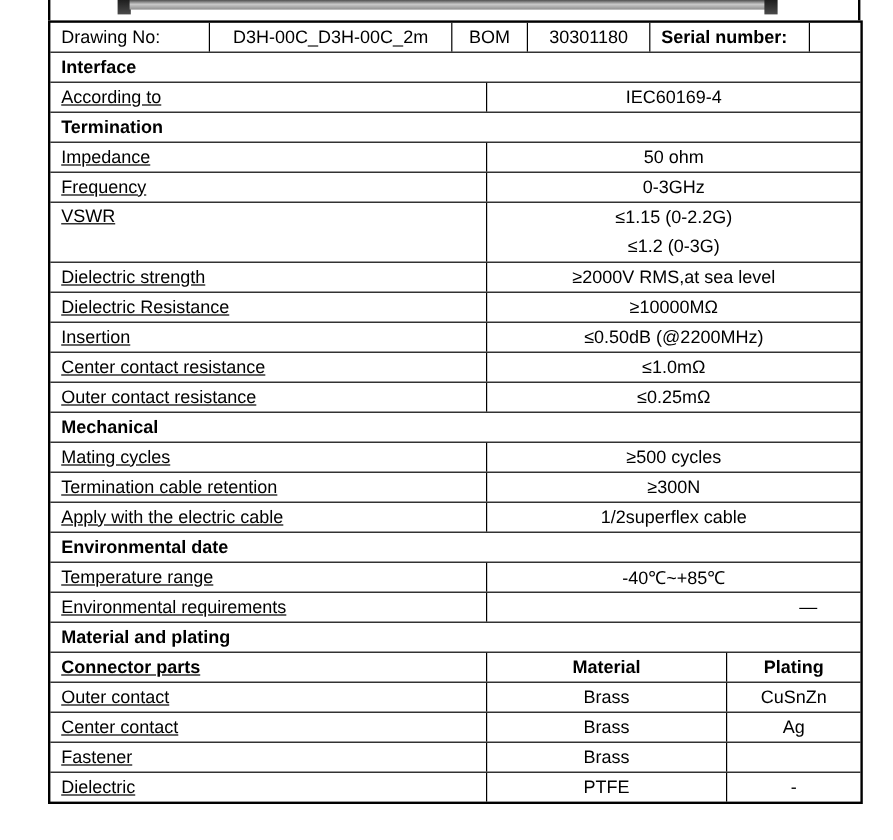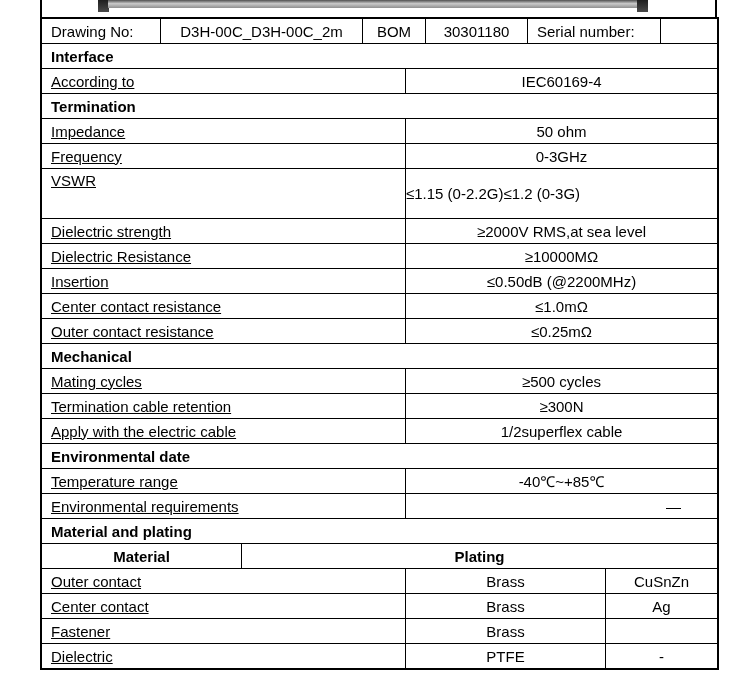--- a/index.html
+++ b/index.html
@@ -35,24 +35,24 @@
   }
   .br { border-right:1px solid #000; }
   .al { justify-content:flex-start; padding-left:9px; }
   .ac { justify-content:center; }
   .ar { justify-content:flex-end; padding-right:36px; }
   .b  { font-weight:bold; }
   .grow { flex:1 1 auto; }
   
   .w-label { width:364px;text-decoration:underline; }
   .w-mat   { width:200px; }
-  .h1 { width:119px; } .h2 { width:202px; } .h3 { width:63px; }
-  .h4 { width:102px; } .h5 { width:133px; }
+  .h1 { width:133px; } .h2 { width:202px; } .h3 { width:63px; }
+  .h4 { width:102px; } .h5 { width:133px;font-weight:bold; }
   
-  .vcol { flex-direction:row; justify-content:flex-start; align-items:center; line-height:24px; }
+  .vcol { flex-direction:column; justify-content:flex-end; align-items:center; line-height:24px; }
   .tlabel { align-items:flex-start; padding-top:3px; }
 </style>
 </head>
 <body>
 
 <div class="page">
 
   <div class="frame-v fleft"></div>
   <div class="frame-v fright"></div>
   <div class="cable-cap cap-left"></div>
@@ -142,20 +142,21 @@
     </div>
     <div class="row">
       <div class="cell br al w-label">Environmental requirements</div>
       <div class="cell ar grow">—</div>
     </div>
 
     <div class="row">
       <div class="cell al b grow">Material and plating</div>
     </div>
     <div class="row">
+      <div class="cell br al b w-label">Connector parts</div>
       <div class="cell br ac b w-mat">Material</div>
       <div class="cell ac b grow">Plating</div>
     </div>
     <div class="row">
       <div class="cell br al w-label">Outer contact</div>
       <div class="cell br ac w-mat">Brass</div>
       <div class="cell ac grow">CuSnZn</div>
     </div>
     <div class="row">
       <div class="cell br al w-label">Center contact</div>

